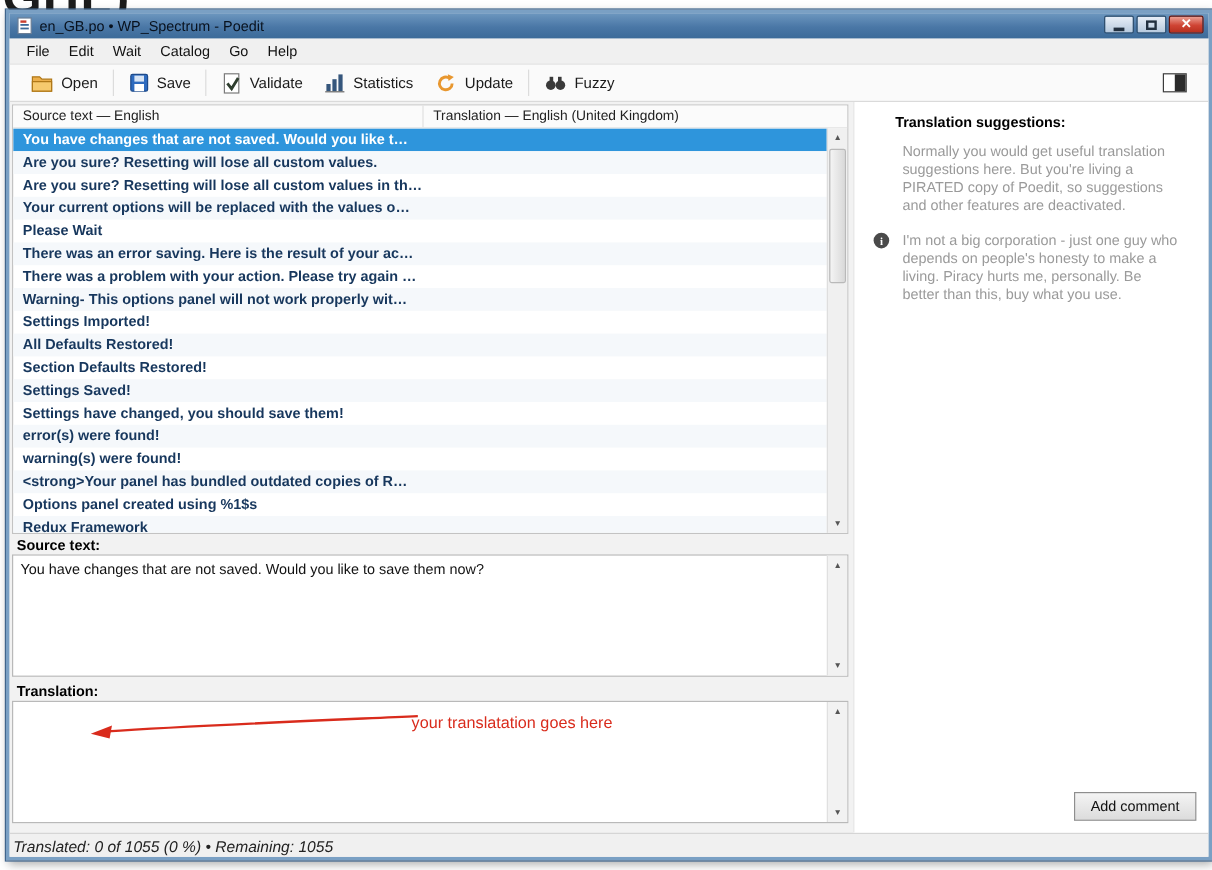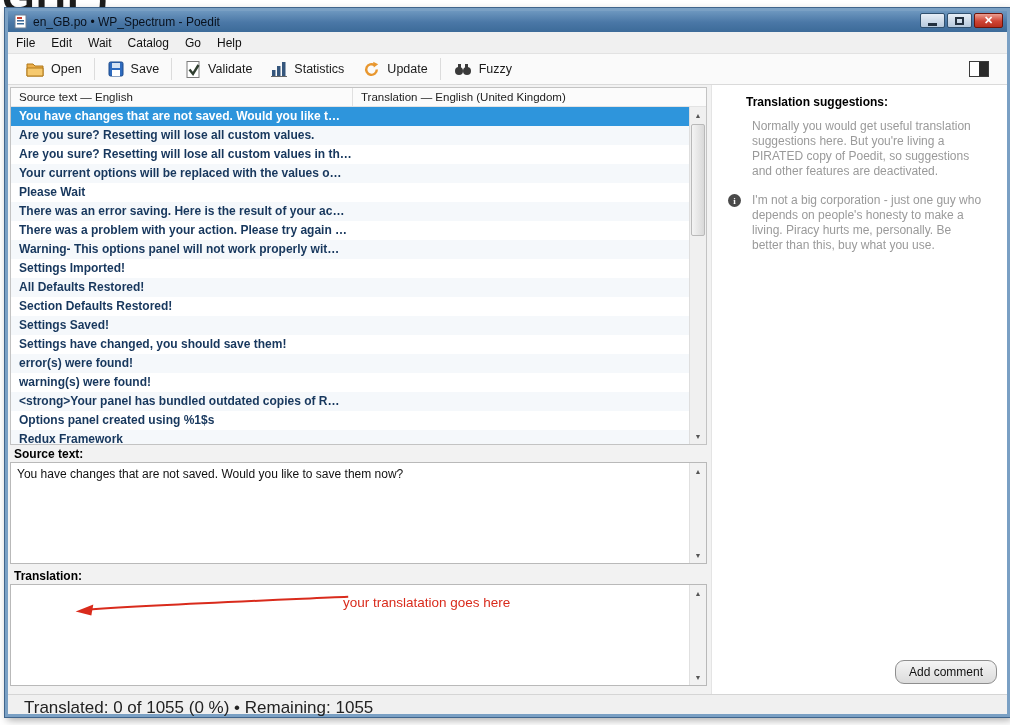--- a/index.html
+++ b/index.html
@@ -25,21 +25,21 @@
     background: linear-gradient(180deg, #e7eef7, #b6c9dd); display: flex; align-items: center;
     justify-content: center; cursor: default; }
   .win-btn .min-glyph { width: 9px; height: 3px; background: #22303f; margin-top: 7px; }
   .win-btn .max-glyph { width: 9px; height: 8px; border: 2px solid #22303f; }
   .win-btn.close { background: linear-gradient(180deg, #eb9f92, #cf4434 55%, #b7301f);
     border-color: #6e150b; width: 29px; }
   .win-btn.close .x-glyph { color: #fff; font-size: 11px; font-weight: bold; line-height: 11px; }
 
   
   .menubar { height: 22px; flex: 0 0 22px; background: #f0f0f0; border-bottom: 1px solid #e2e2e2;
-    display: flex; align-items: center; padding-left: 0; }
+    display: flex; align-items: center; padding-left: 6px; }
   .menu-item { font-size: 12px; color: #111; padding: 3px 8px; cursor: default; }
 
   
   .toolbar { height: 31px; flex: 0 0 31px; background: #fafafa; border-bottom: 1px solid #dadada;
     display: flex; align-items: center; padding: 0 8px; }
   .tb-btn { display: flex; align-items: center; gap: 6px; padding: 3px 9px; font-size: 12.5px;
     color: #1a1a1a; cursor: default; border-radius: 2px; }
   .tb-sep { width: 1px; height: 22px; background: #dcdcdc; margin: 0 3px; }
   .tb-spacer { flex: 1; }
   .sidebar-toggle { width: 20px; height: 16px; border: 1px solid #3c3c3c; background: #fff;
@@ -91,26 +91,26 @@
     padding: 10px 14px 0 18px; }
   .sugg-title { font-size: 12px; font-weight: bold; color: #000; margin-bottom: 10px; margin-left: 16px; }
   .sugg-para { font-size: 12px; line-height: 15px; color: #9a9a9a; margin: 0 0 14px 22px;
     width: 232px; }
   .sugg-block { position: relative; }
   .info-icon { position: absolute; left: -2px; top: 1px; width: 13px; height: 13px;
     border-radius: 50%; background: #4a4a4a; color: #fff; font-size: 9px; font-weight: bold;
     display: flex; align-items: center; justify-content: center; font-family: "Liberation Serif", serif; }
   .add-comment { position: absolute; right: 10px; bottom: 10px; padding: 4px 13px;
     font-size: 12px; color: #111; background: linear-gradient(180deg, #f4f4f4, #dcdcdc);
-    border: 1px solid #8e8e8e; border-radius: 9px; cursor: default;
+    border: 1px solid #8e8e8e; border-radius: 0; cursor: default;
     font-family: "Liberation Sans", sans-serif; }
 
   
   .statusbar { height: 20px; flex: 0 0 20px; background: #f0f0f0; border-top: 1px solid #d5d5d5;
-    font-size: 17px; color: #222; padding: 3px 0 0 16px; }
+    font-size: 13px; color: #222; padding: 3px 0 0 3px; font-style: italic; }
 
   svg { display: block; }
 </style>
 </head>
 <body>
 
 <div class="desktop">
   <div class="bg-text">GHL)</div>
 
   <div class="window">

